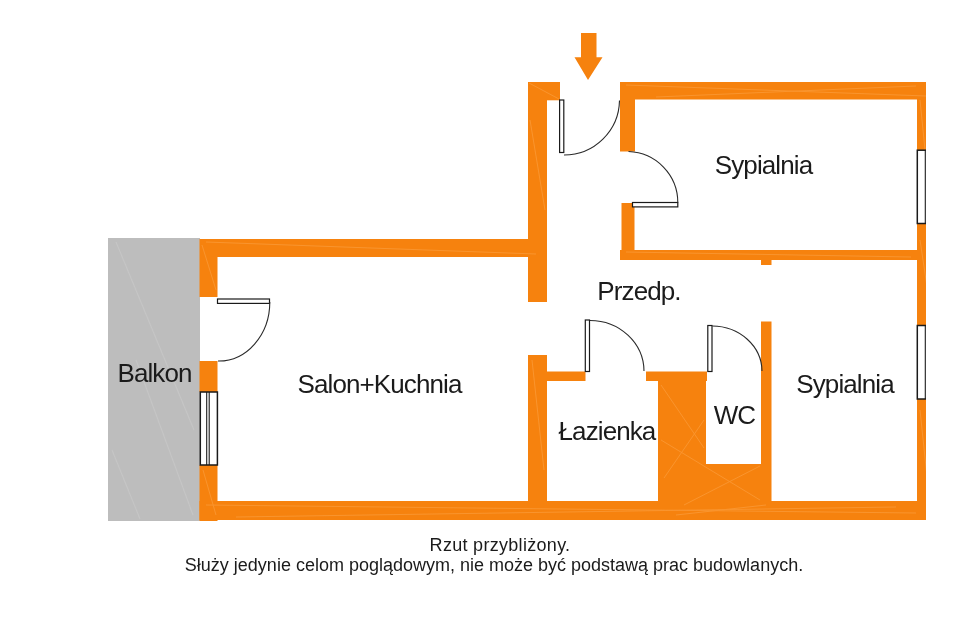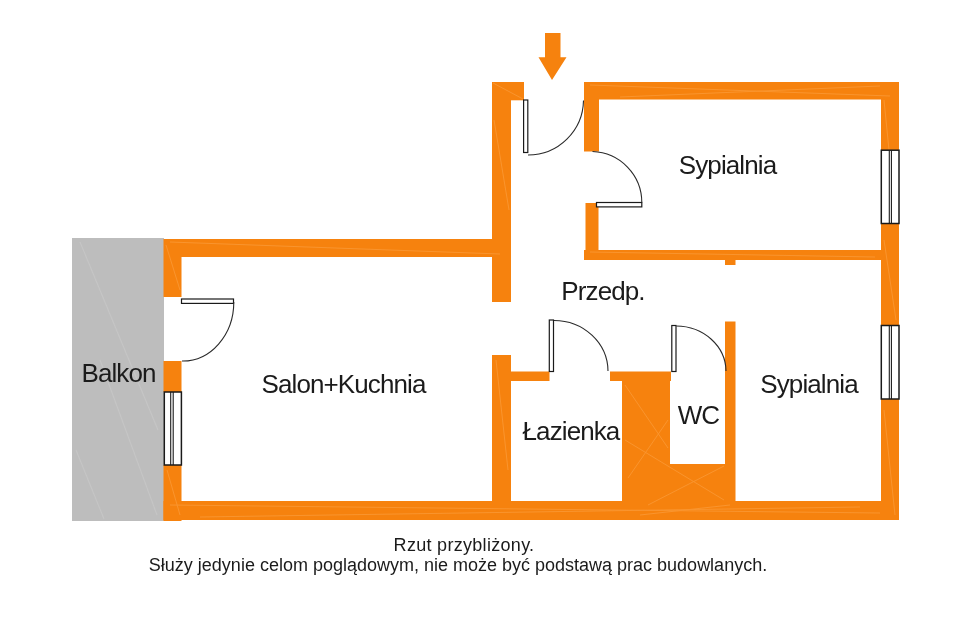--- a/index.html
+++ b/index.html
@@ -1,16 +1,16 @@
 <!DOCTYPE html>
 <html><head>
 <meta charset="utf-8">
 <style>
   html,body{margin:0;padding:0;background:#ffffff;}
-  .wrap{width:978px;height:630px;position:relative;overflow:hidden;background:#c2410c;}
+  .wrap{width:890px;height:630px;position:relative;overflow:hidden;background:#c2410c;margin-left:36px;}
   text{font-family:"Liberation Sans",sans-serif;fill:#1b1b1b;}
 </style>
 </head>
 <body>
 <div class="wrap">
 <svg width="978" height="630" viewBox="0 0 978 630">
   <rect width="978" height="630" fill="#ffffff"></rect>
 
   <rect x="72" y="238" width="92" height="283" fill="#bdbdbd"></rect>
   <g stroke="#c7c7c7" stroke-width="1.1" fill="none" opacity="0.85">

